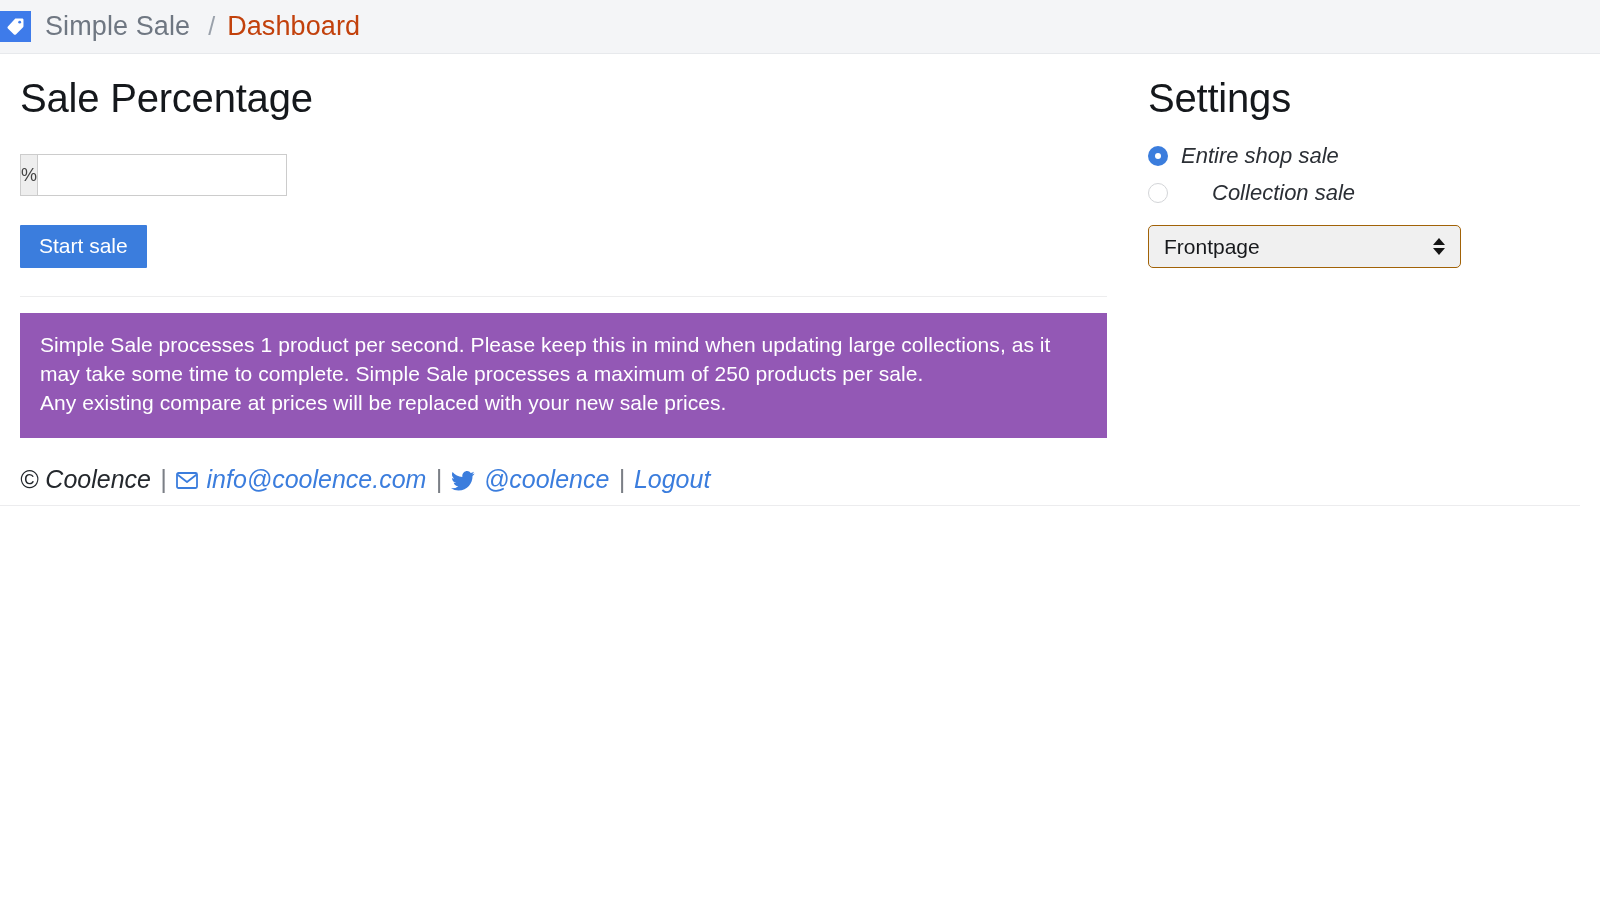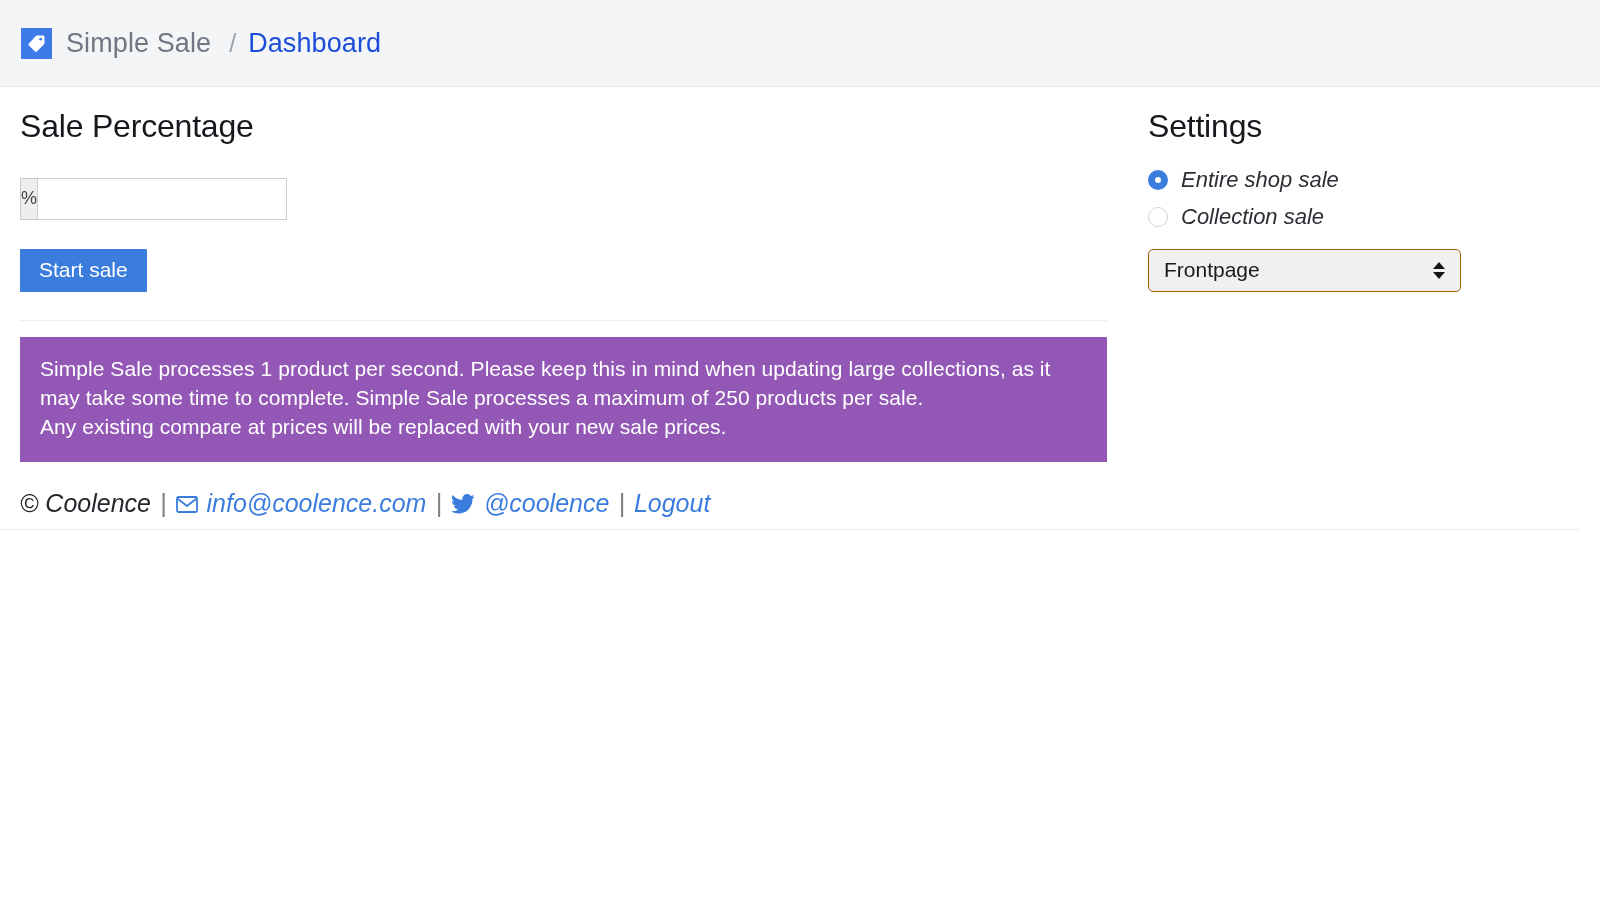--- a/index.html
+++ b/index.html
@@ -6,26 +6,25 @@
   html, body {
     margin: 0; padding: 0;
     width: 1600px; height: 900px;
     background: #ffffff;
     font-family: "Liberation Sans", sans-serif;
     -webkit-font-smoothing: antialiased;
   }
 
   
   .topbar {
-    height: 87px;
+    height: 54px;
     background: #f4f5f7;
     border-bottom: 1px solid #e7e9ec;
     display: flex;
     align-items: center;
-    padding-left: 21px;
   }
   .brand-wrap { display: flex; align-items: center; }
   .logo {
     width: 31px; height: 31px;
     background: #3e7bea;
     display: inline-flex;
     align-items: center; justify-content: center;
     flex: 0 0 auto;
   }
   .logo svg { display: block; }
@@ -36,33 +35,33 @@
     letter-spacing: .1px;
     font-weight: 400;
   }
   .crumb-sep {
     font-size: 25px;
     color: #9aa1ab;
     margin: 0 12px 0 18px;
   }
   .crumb-current {
     font-size: 27px;
-    color: #1d4ed8;
+    color: #c2410c;
     font-weight: 400;
     letter-spacing: .1px;
   }
 
   
   .page { padding: 0 20px; position: relative; }
   .row { display: flex; align-items: flex-start; }
   .col-left { width: 1087px; flex: 0 0 1087px; }
   .col-right { flex: 1 1 auto; padding-left: 41px; }
 
   h1.section-title {
-    font-size: 32px;
+    font-size: 40px;
     font-weight: 400;
     color: #15181c;
     margin: 21px 0 12px 0;
     line-height: 1.18;
     letter-spacing: -.2px;
   }
 
   
   .input-group {
     display: flex;
@@ -124,21 +123,21 @@
     letter-spacing: .05px;
   }
   .alert p { margin: 0; }
 
   
   .radio-row {
     display: flex;
     align-items: center;
     margin-top: 21px;
   }
-  .radio-row + .radio-row { margin-top: 11px; }
+  .radio-row + .radio-row { margin-top: 11px; gap: 31px; }
   .radio {
     width: 20px; height: 20px;
     border-radius: 50%;
     flex: 0 0 auto;
     position: relative;
   }
   .radio.on { background: #3b7ddd; }
   .radio.on::after {
     content: "";
     position: absolute;

